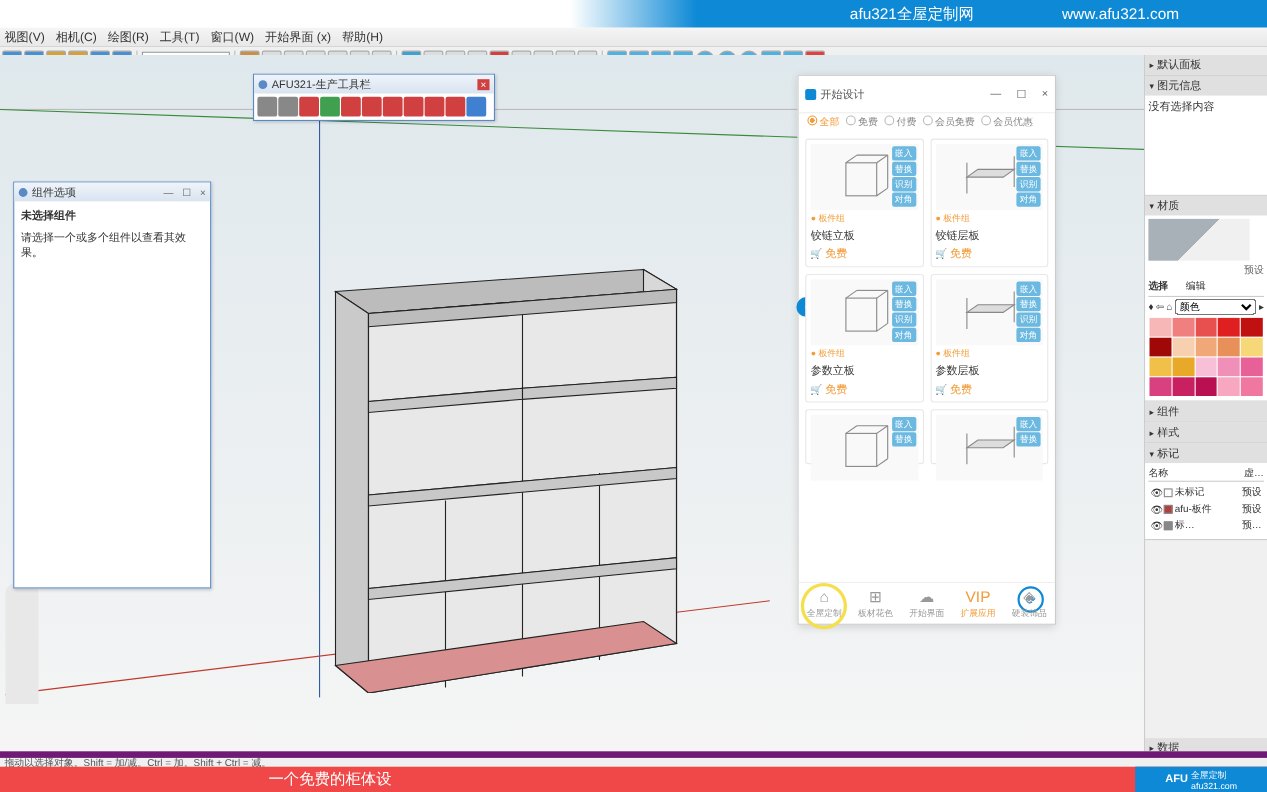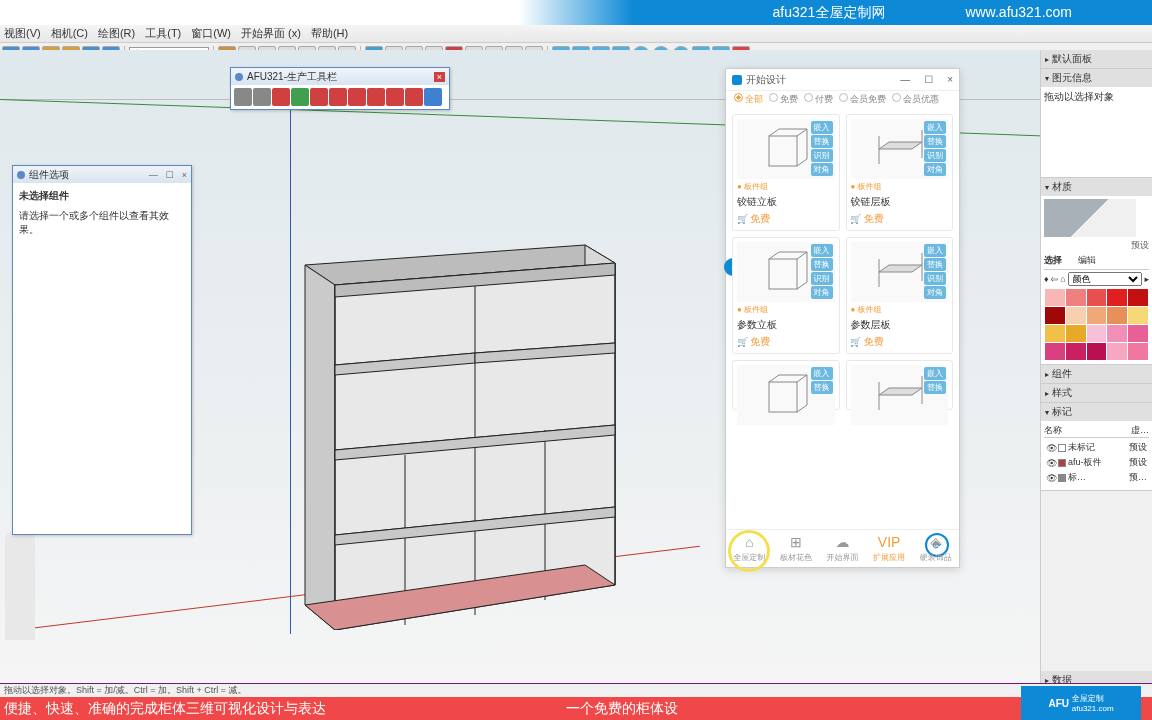--- a/index.html
+++ b/index.html
@@ -39,21 +39,21 @@
 .rp-head::before{content:"▸";margin-right:3px;font-size:8px}
 .rp-head.open::before{content:"▾"}
 .rp-body{padding:3px;background:#fff}
 .mat-preview{width:92px;height:38px;background:linear-gradient(135deg,#a8b0b8 50%,#f0f0f0 50%);margin-bottom:2px}
 .color-grid{display:grid;grid-template-columns:repeat(5,1fr);gap:1px;padding:1px}
 .color-grid div{height:17px}
 .tag-list{font-size:9px;padding:2px}
 .tag-list div{display:flex;align-items:center;gap:2px;padding:1px 0}
 .tag-list .eye{width:10px;text-align:center}
 .start-dialog{position:absolute;left:725px;top:68px;width:235px;height:500px;background:#fff;border:1px solid #ccc;box-shadow:0 2px 8px rgba(0,0,0,.15)}
-.sd-titlebar{height:22px;display:flex;align-items:center;padding:0 6px;font-size:10px;color:#555;border-bottom:1px solid #eee}
+.sd-titlebar{height:34px;display:flex;align-items:center;padding:0 6px;font-size:10px;color:#555;border-bottom:1px solid #eee}
 .sd-titlebar .wb{margin-left:auto;display:flex;gap:14px;color:#666}
 .sd-header{padding:8px;display:flex;align-items:center;gap:6px}
 .afu-logo{width:70px;height:24px;background:#0d89d6;color:#fff;font-weight:bold;font-size:11px;display:flex;align-items:center;justify-content:center;border-radius:3px;position:relative}
 .login-btn{background:#f39c3a;color:#fff;padding:4px 10px;border-radius:3px;font-size:10px;border:none}
 .hb{width:20px;height:20px;border:1px solid #ddd;border-radius:3px;display:flex;align-items:center;justify-content:center;color:#888}
 .sd-filters{padding:2px 8px;display:flex;gap:6px;font-size:9px;color:#888;align-items:center}
 .sd-filters .r{width:9px;height:9px;border:1px solid #bbb;border-radius:50%;display:inline-block;margin-right:2px}
 .sd-filters .r.on{border-color:#f39c3a;background:radial-gradient(#f39c3a 40%,#fff 45%)}
 .sd-filters .on-lbl{color:#f39c3a}
 .sd-grid{padding:6px;display:grid;grid-template-columns:1fr 1fr;gap:6px;position:relative}
@@ -67,24 +67,24 @@
 .card-price{color:#f39c3a;font-size:10px;display:flex;align-items:center}
 .card-price::before{content:"🛒";font-size:9px;margin-right:2px}
 .pager-l{position:absolute;left:-2px;top:150px;width:18px;height:18px;background:#0d89d6;border-radius:50%;color:#fff;display:flex;align-items:center;justify-content:center;font-size:10px}
 .refresh{position:absolute;right:10px;bottom:10px;width:24px;height:24px;border:2px solid #0d89d6;border-radius:50%;display:flex;align-items:center;justify-content:center;color:#0d89d6}
 .sd-bottom{position:absolute;bottom:0;left:0;right:0;height:38px;border-top:1px solid #eee;display:flex;justify-content:space-around;align-items:center;font-size:8px;color:#999}
 .sd-bottom .bt{display:flex;flex-direction:column;align-items:center;gap:2px}
 .sd-bottom .bt .bi{width:16px;height:16px;display:flex;align-items:center;justify-content:center;font-size:14px}
 .sd-bottom .bt.hl{position:relative}
 .sd-bottom .bt.hl::before{content:"";position:absolute;width:36px;height:36px;border:3px solid #f4e04d;border-radius:50%;top:-4px}
 .sd-bottom .vip{color:#f39c3a}
-.statusbar{position:absolute;bottom:23px;left:0;right:0;height:14px;background:#f0f0f0;border-top:1px solid #701a75;font-size:9px;color:#555;padding-left:4px;display:flex;align-items:center}
+.statusbar{position:absolute;bottom:23px;left:0;right:0;height:14px;background:#f0f0f0;border-top:6px solid #701a75;font-size:9px;color:#555;padding-left:4px;display:flex;align-items:center}
 .bottom-banner{position:absolute;bottom:0;left:0;right:0;height:23px;background:#f04848;color:#fff;display:flex;align-items:center;font-size:14px;padding-left:4px}
 .bottom-banner .t2{margin-left:240px}
-.afu-badge{position:absolute;right:11px;bottom:0;width:120px;height:34px;background:#0d89d6;color:#fff;display:flex;align-items:center;justify-content:center;font-size:10px}
+.afu-badge{position:absolute;right:0;bottom:0;width:120px;height:23px;background:#0d89d6;color:#fff;display:flex;align-items:center;justify-content:center;font-size:10px}
 </style>
 </head>
 <body>
 
 <div class="top-banner">
   <div class="banner-text">
     <span>afu321全屋定制网</span>
     <span>www.afu321.com</span>
   </div>
 </div>
@@ -374,21 +374,21 @@
       </div>
   </div>
 </div>
 
 <div class="right-panel">
   <div class="rp-sec">
       <div class="rp-head">默认面板</div>
     </div>
   <div class="rp-sec">
     <div class="rp-head open">图元信息</div>
-    <div class="rp-body" style="height:90px">拖动以选择对象</div>
+    <div class="rp-body" style="height:90px">没有选择内容</div>
   </div>
   <div class="rp-sec">
     <div class="rp-head open">材质</div>
     <div class="rp-body">
       <div class="mat-preview"></div>
       <div style="text-align:right;font-size:9px;color:#666">预设</div>
       <div style="display:flex;gap:16px;font-size:9px;border-bottom:1px solid #ccc;padding:2px 0">
         <span style="font-weight:bold">选择</span>
         <span>编辑</span>
       </div>
@@ -459,16 +459,15 @@
     </div>
   </div>
   <div class="rp-sec" style="position:absolute;bottom:0;left:0;right:0">
       <div class="rp-head">数据</div>
     </div>
 </div>
 
 <div class="statusbar">拖动以选择对象。Shift = 加/减。Ctrl = 加。Shift + Ctrl = 减。</div>
 
 <div class="bottom-banner">
-  <span>便捷、快速、准确的完成柜体三维可视化设计与表达</span>
   <span class="t2">一个免费的柜体设</span>
 </div>
 <div class="afu-badge"><b>AFU</b>&nbsp;<span style="font-size:8px">全屋定制<br>afu321.com</span></div>
 
 </body></html>

